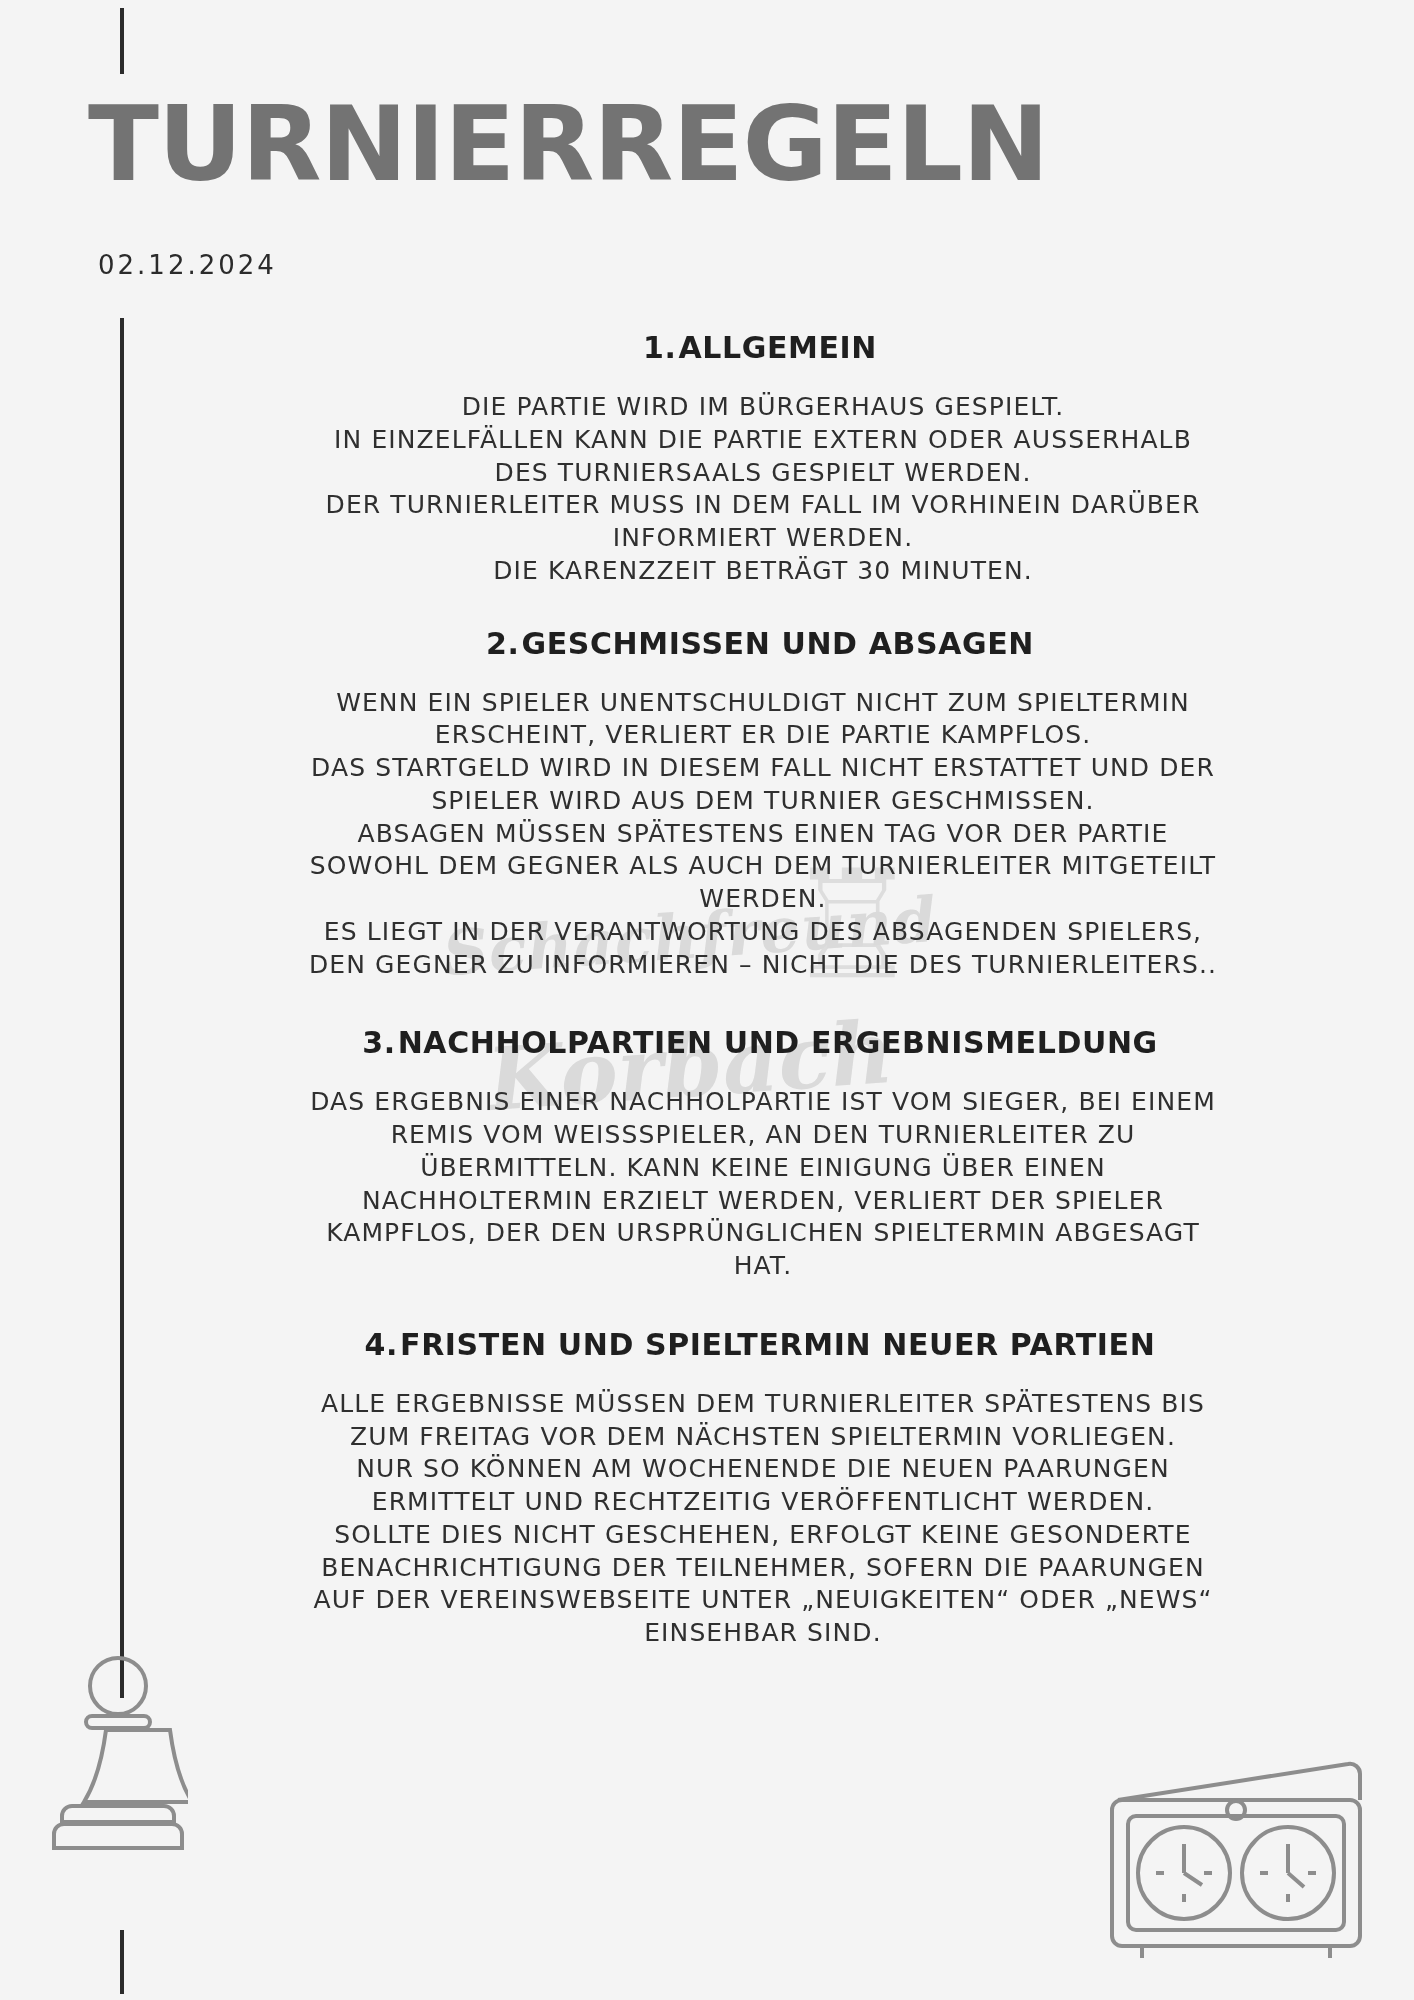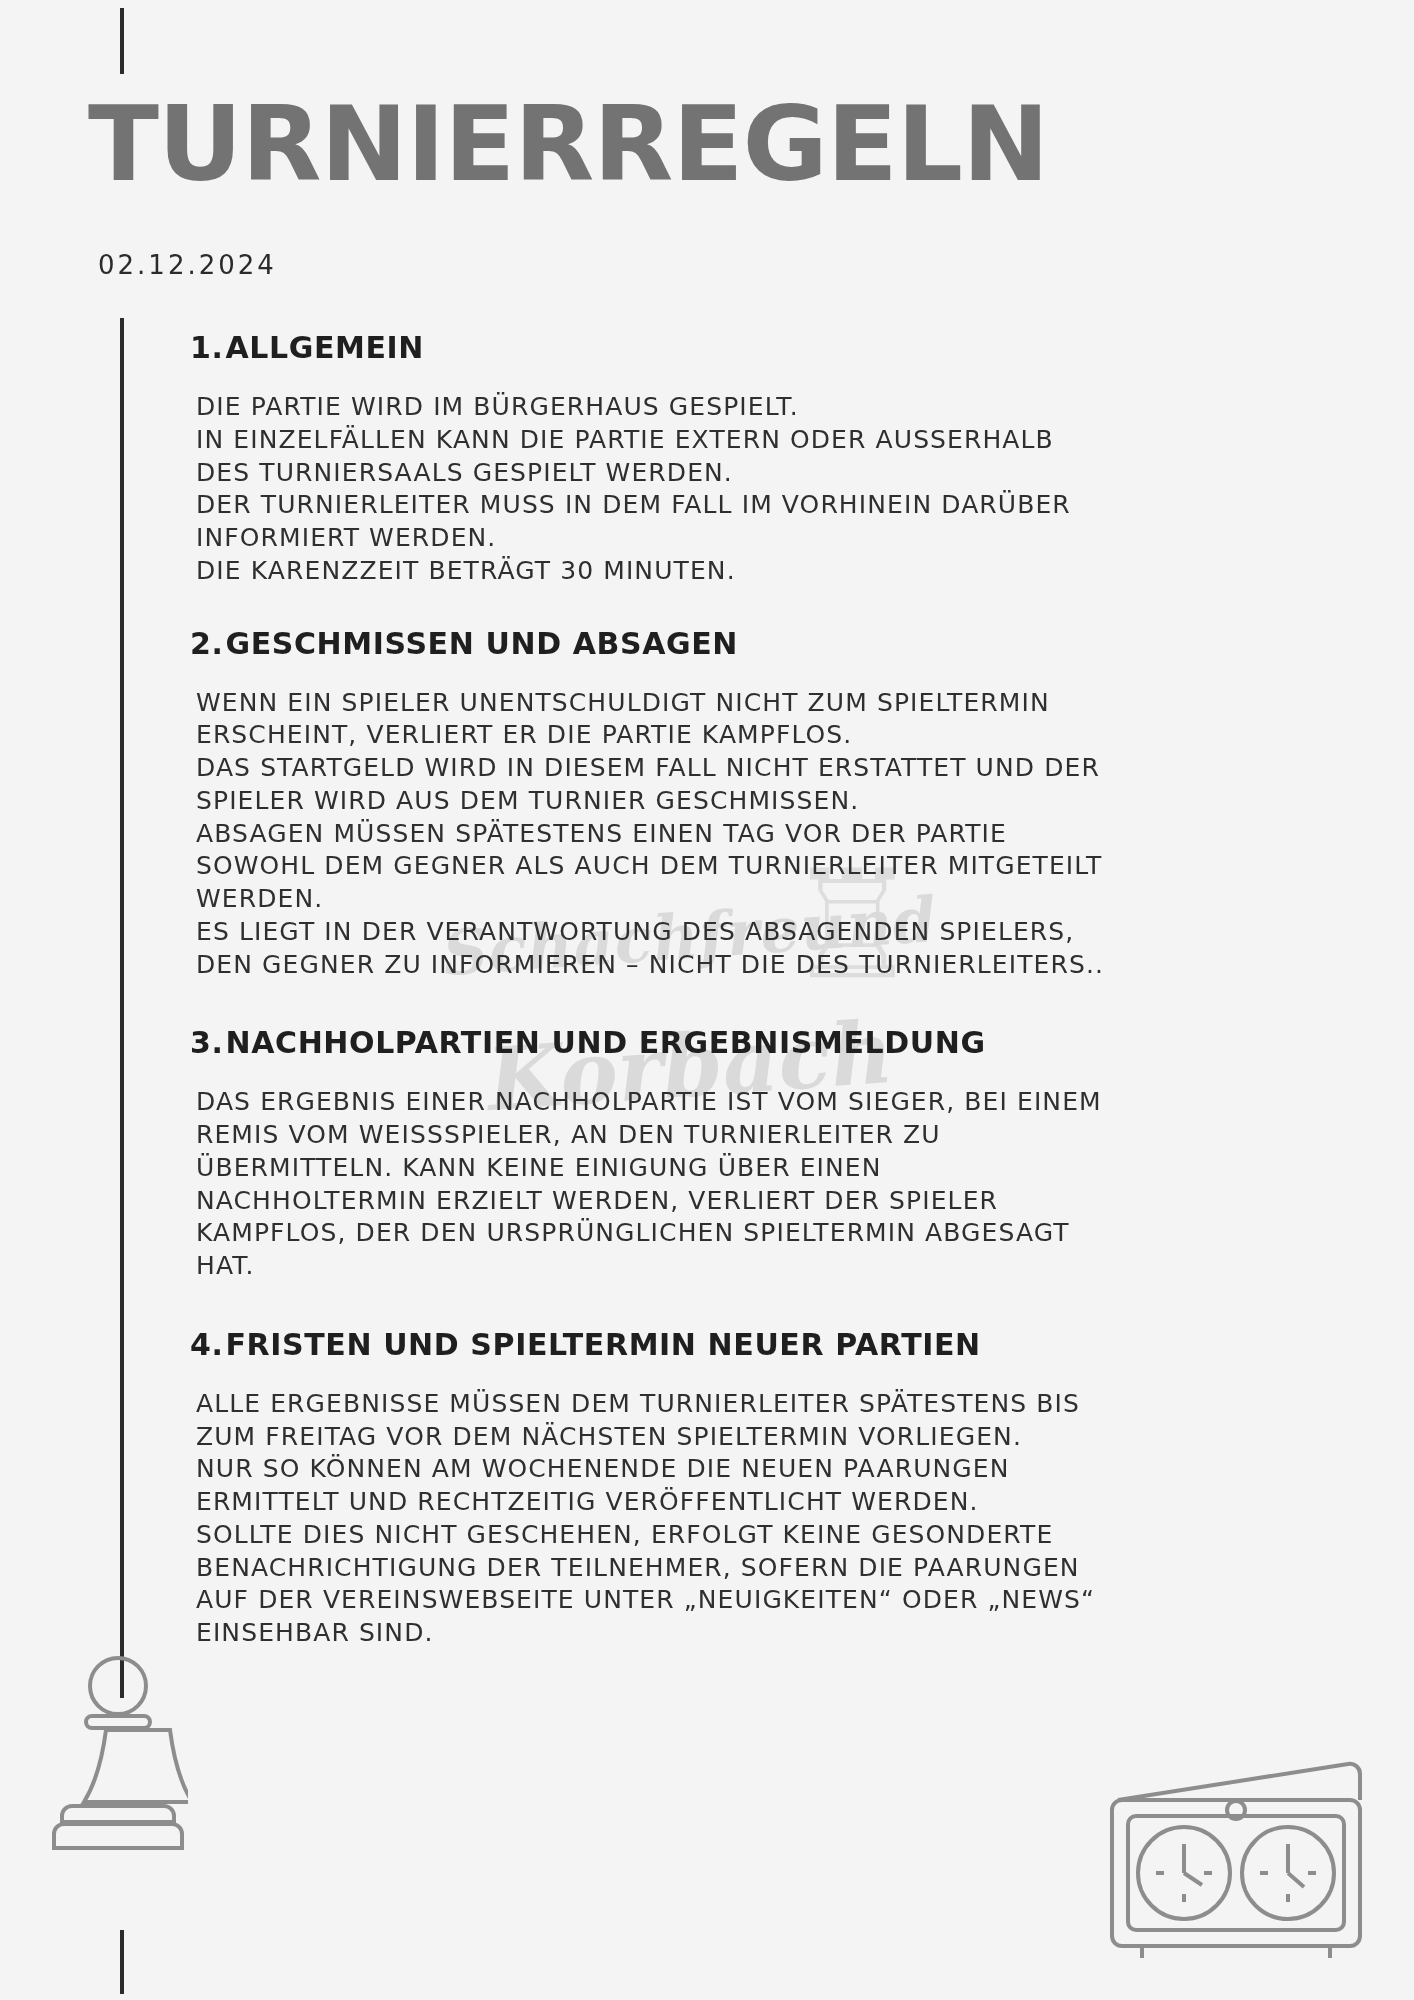--- a/index.html
+++ b/index.html
@@ -96,20 +96,21 @@
     letter-spacing: 3px;
     color: #2b2b2b;
     font-weight: 400;
   }
 
   .sections {
     position: absolute;
     left: 190px;
     top: 330px;
     width: 1140px;
+    text-align: center;
   }
 
   .section { margin-bottom: 26px; }
 
   .section-heading {
     font-size: 30px;
     font-weight: 800;
     letter-spacing: 0.6px;
     color: #1f1f1f;
     margin: 0 0 26px 0;

